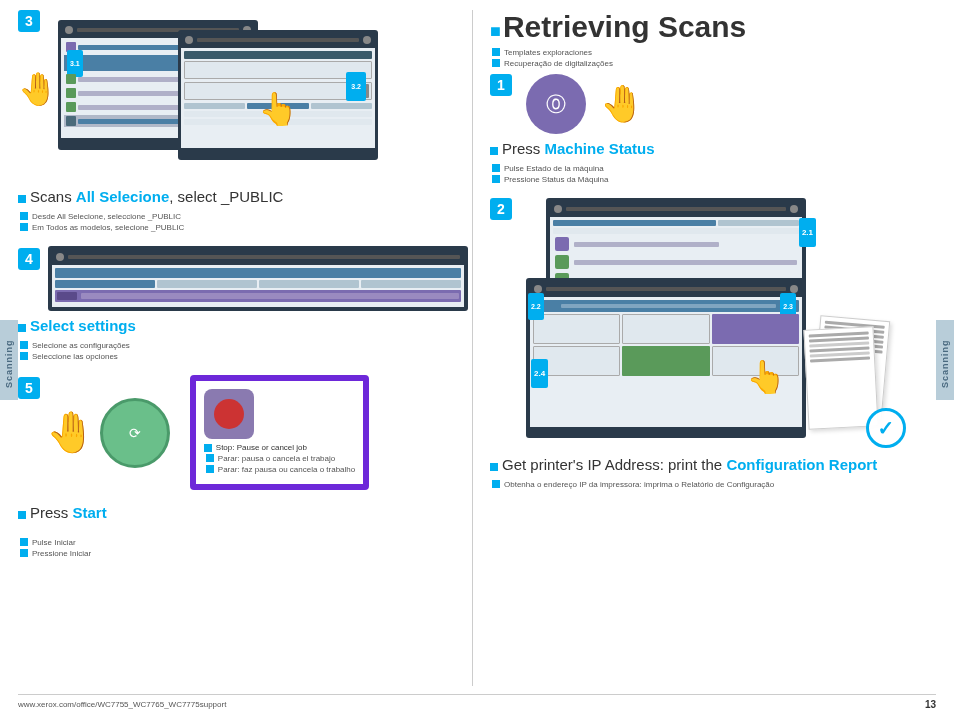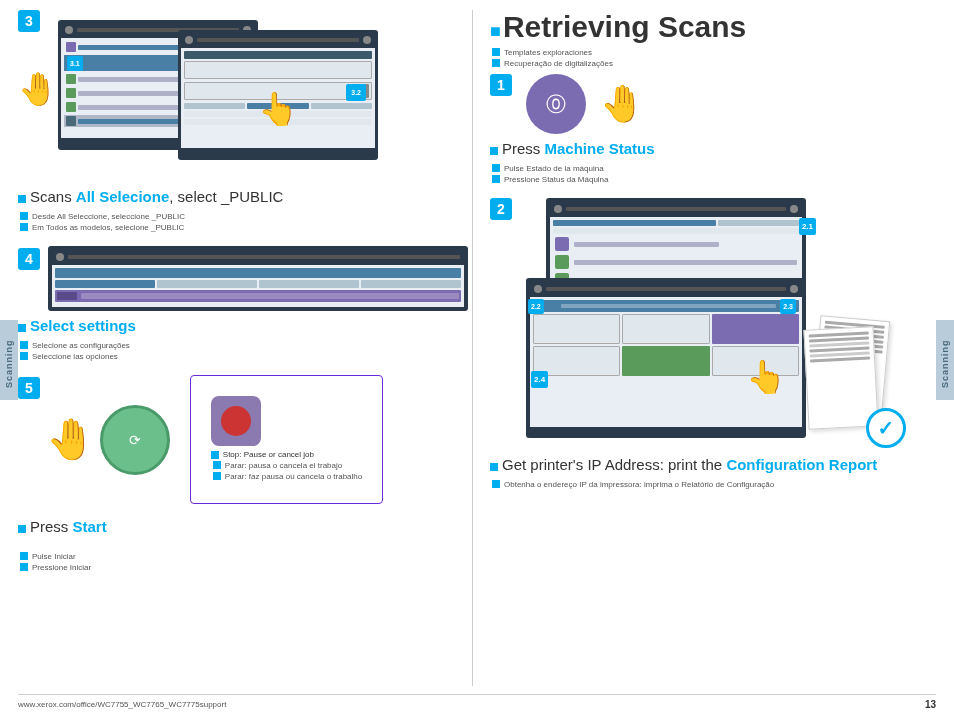--- a/index.html
+++ b/index.html
@@ -68,21 +68,21 @@
       border-radius: 3px;
       margin-right: 6px;
       vertical-align: middle;
     }
     .sub-num {
       display: inline-block;
       background: #00aeef;
       color: #fff;
       font-size: 8px;
       font-weight: bold;
-      padding: 4px 3px;
+      padding: 10px 3px;
       border-radius: 2px;
     }
 
     
     .step-section {
       margin-bottom: 14px;
     }
 
     
     .blue-sq {
@@ -395,21 +395,21 @@
     </div>
 
     <div style="margin-bottom:3px; display:flex; align-items:center;">
       <span class="blue-sq"></span>
       <span class="section-title">
         <span>Scans </span><strong>All Selecione</strong><span>, select _PUBLIC</span>
       </span>
     </div>
     <div class="sub-text">
       <span class="blue-sq"></span>
-      <span>Desde All Seleccione, seleccione _PUBLIC</span>
+      <span>Desde All Selecione, seleccione _PUBLIC</span>
     </div>
     <div class="sub-text">
       <span class="blue-sq"></span>
       <span>Em Todos as modelos, selecione _PUBLIC</span>
     </div>
   </div>
 
   <div class="step-section">
     <div style="position:relative; margin-bottom:6px;">
       <span style="position:absolute;top:2px;left:0;" class="section-num">4</span>
@@ -457,21 +457,21 @@
       <span class="section-num" style="flex-shrink:0; margin-top:2px;">5</span>
       <div class="step5-area">
 
         <div style="position:relative; display:flex; align-items:center;">
           <span style="font-size:40px; color:#ccc; margin-right:4px;">🤚</span>
           <div class="button-visual">
             <span style="font-size:14px;">⟳</span>
           </div>
         </div>
 
-        <div style="border:1px solid #6d28d9; border-radius:4px; padding:20px; min-width:140px; margin-left:10px;">
+        <div style="border:6px solid #6d28d9; border-radius:4px; padding:8px; min-width:140px; margin-left:10px;">
           <div style="display:flex; align-items:center; margin-bottom:4px;">
             <div class="stop-button-visual" style="width:50px;height:50px;">
               <div class="stop-inner"></div>
             </div>
           </div>
           <div style="display:flex;align-items:center;margin-bottom:2px;">
             <span class="blue-sq"></span>
             <span style="font-size:8px;color:#333;">Stop: Pause or cancel job</span>
           </div>
           <div class="sub-text">

